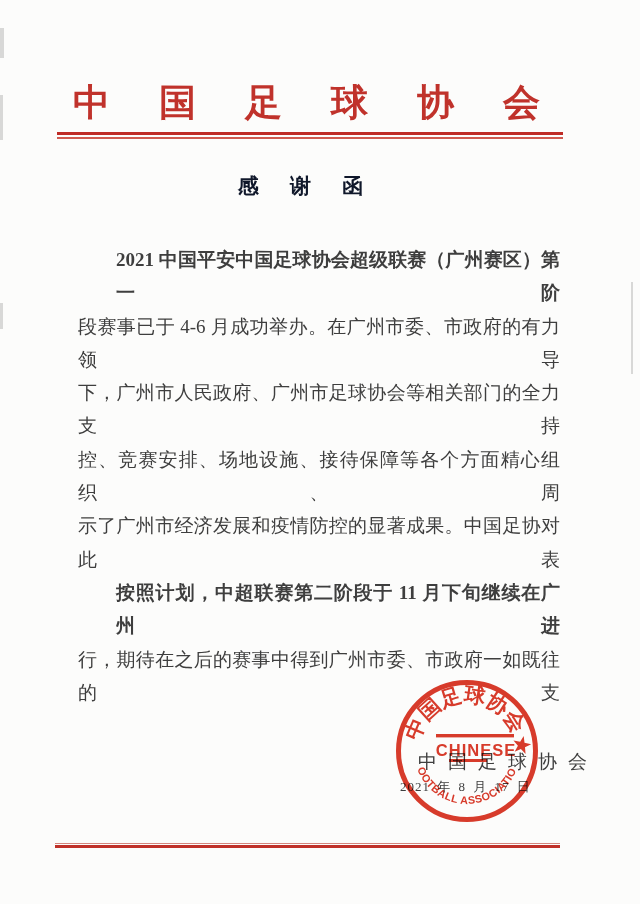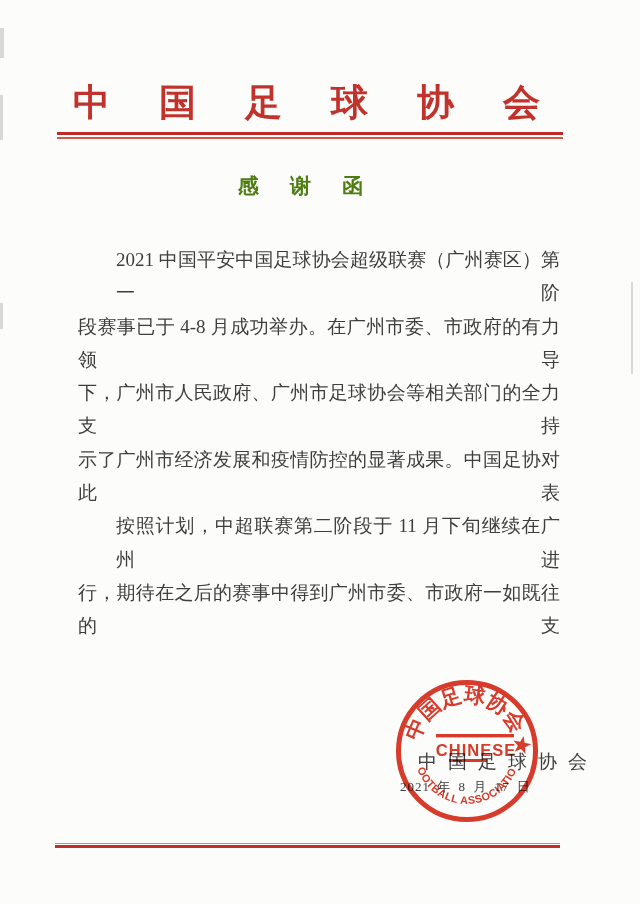--- a/index.html
+++ b/index.html
@@ -17,30 +17,30 @@
   
   .rule-top{position:absolute;left:57px;top:132px;width:506px;}
   .rule-top .r1{height:2.8px;background:#bf2b26;}
   .rule-top .r2{height:1.4px;background:#cf5a50;margin-top:2.4px;}
   .rule-bottom{position:absolute;left:55px;top:842.5px;width:505px;}
   .rule-bottom .r1{height:1.4px;background:#d4857d;}
   .rule-bottom .r2{height:2.6px;background:#bf3028;margin-top:1.2px;}
   
   .doc-title{
     position:absolute;left:0;top:172px;width:614px;text-align:center;
-    font-size:21px;letter-spacing:13px;color:#4d7c0f;font-weight:bold;
+    font-size:21px;letter-spacing:13px;color:#0f172a;font-weight:bold;
   }
   
   .body-text{
     position:absolute;left:78px;top:243px;width:482px;
     font-size:19px;line-height:33.3px;color:#3e3e3e;
   }
   .body-text .line{width:100%;white-space:nowrap;}
   .body-text .line.fill{white-space:normal;text-align:justify;text-align-last:justify;}
-  .body-text .line.first{padding-left:38px;box-sizing:border-box;}
+  .body-text .line.first{padding-left:38px;box-sizing:border-box;font-weight:bold;}
   
   .sig-org{
     position:absolute;left:418px;top:749px;
     font-size:19px;letter-spacing:11px;color:#3e3e3e;white-space:nowrap;
   }
   .sig-date{
     position:absolute;left:400px;top:778px;
     font-size:13px;word-spacing:3px;letter-spacing:1px;color:#3e3e3e;white-space:nowrap;font-family:Liberation Serif, serif;
   }
   
@@ -71,22 +71,23 @@
     </div>
   <div class="rule-top">
     <div class="r1"></div>
     <div class="r2"></div>
   </div>
 
   <div class="doc-title">感 谢 函</div>
 
   <div class="body-text" id="body-text">
       <div class="line first fill">2021 中国平安中国足球协会超级联赛（广州赛区）第一阶</div>
-      <div class="line fill">段赛事已于 4-8 月成功举办。在广州市委、市政府的有力领导</div>
+      <div class="line fill">段赛事已于 4-6 月成功举办。在广州市委、市政府的有力领导</div>
       <div class="line fill">下，广州市人民政府、广州市足球协会等相关部门的全力支持</div>
+      <div class="line fill">控、竞赛安排、场地设施、接待保障等各个方面精心组织、周</div>
       <div class="line fill">示了广州市经济发展和疫情防控的显著成果。中国足协对此表</div>
       <div class="line first fill">按照计划，中超联赛第二阶段于 11 月下旬继续在广州进</div>
       <div class="line fill">行，期待在之后的赛事中得到广州市委、市政府一如既往的支</div>
     </div>
 
   <div class="sig-org">中国足球协会</div>
   <div class="sig-date">2021 年 8 月 17 日</div>
 
   <svg class="seal" width="166" height="166" viewBox="385 670 166 166" xmlns="http://www.w3.org/2000/svg">
     <circle cx="467" cy="751" r="68.5" fill="none" stroke="#d8301f" stroke-width="5"></circle>

